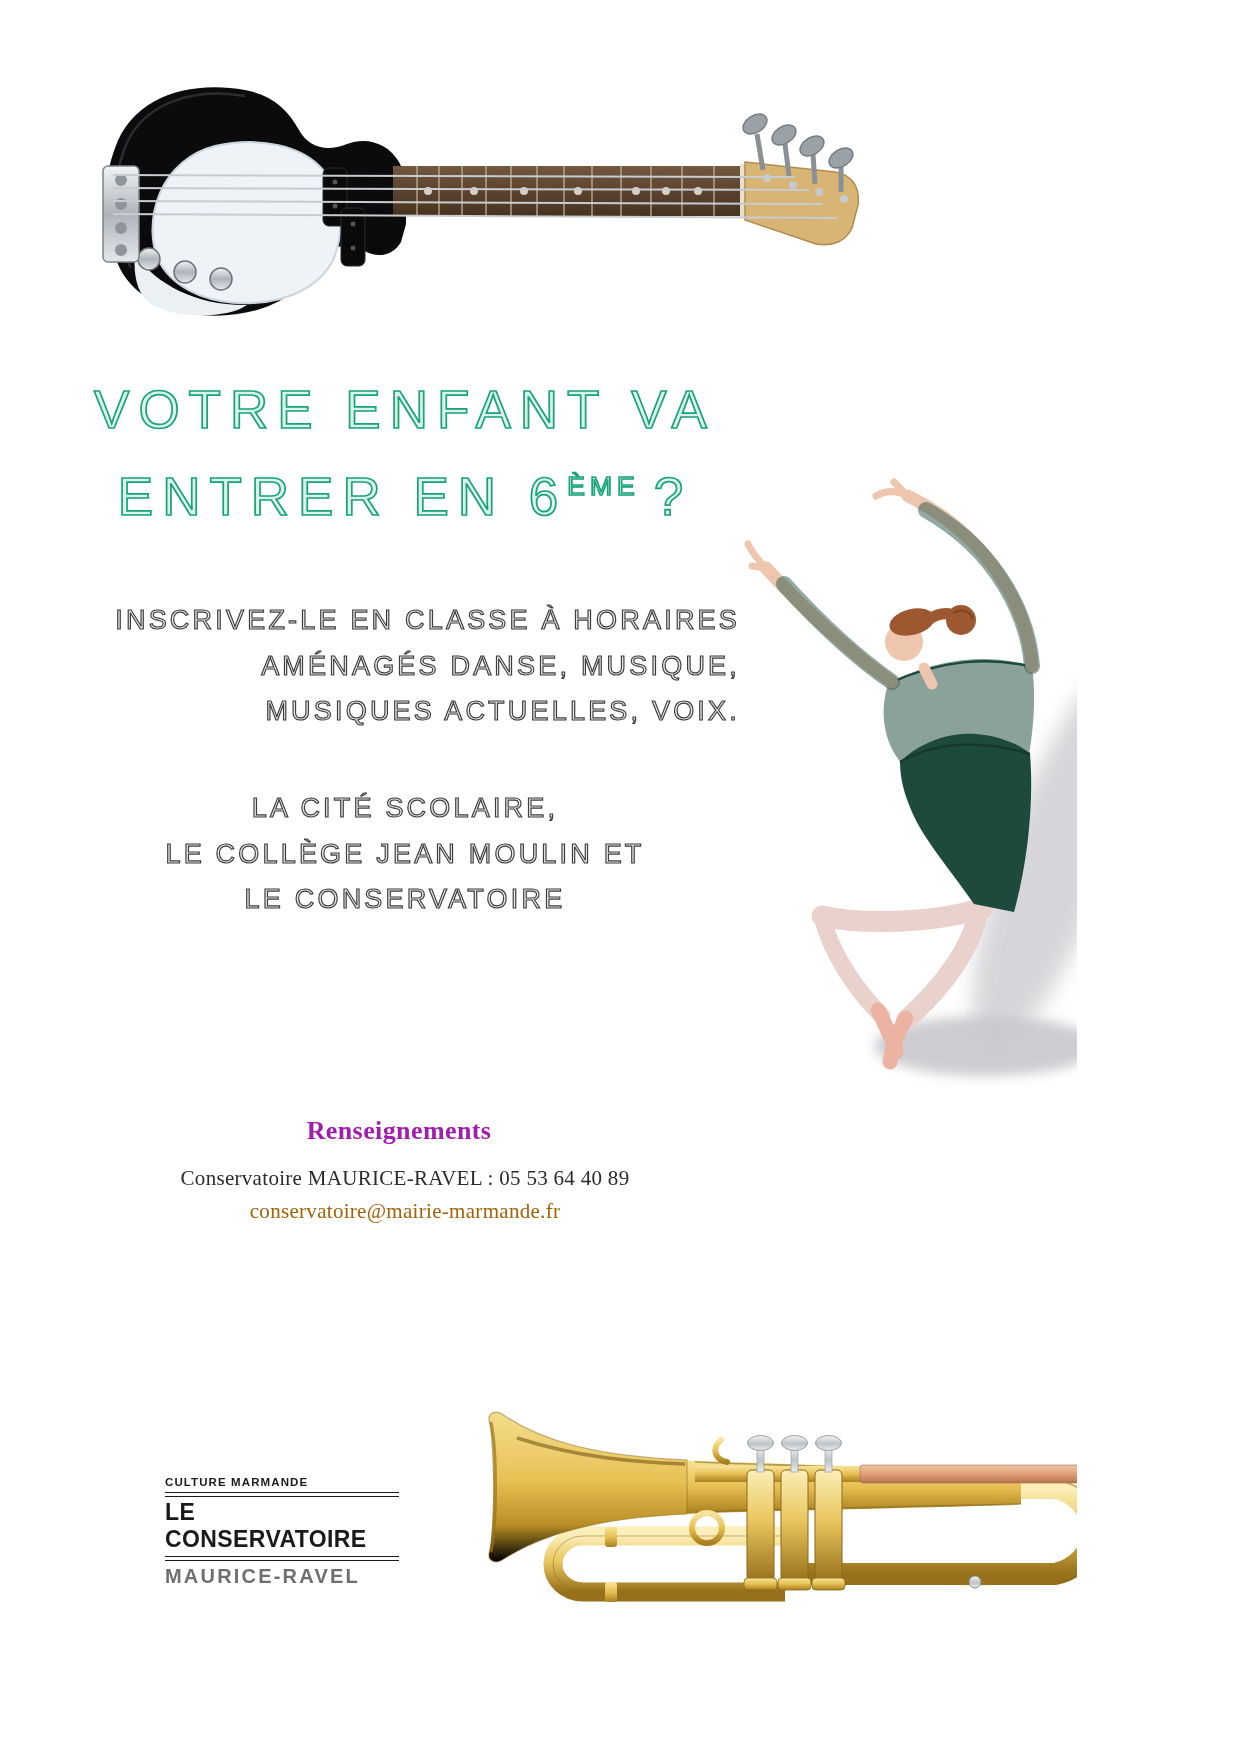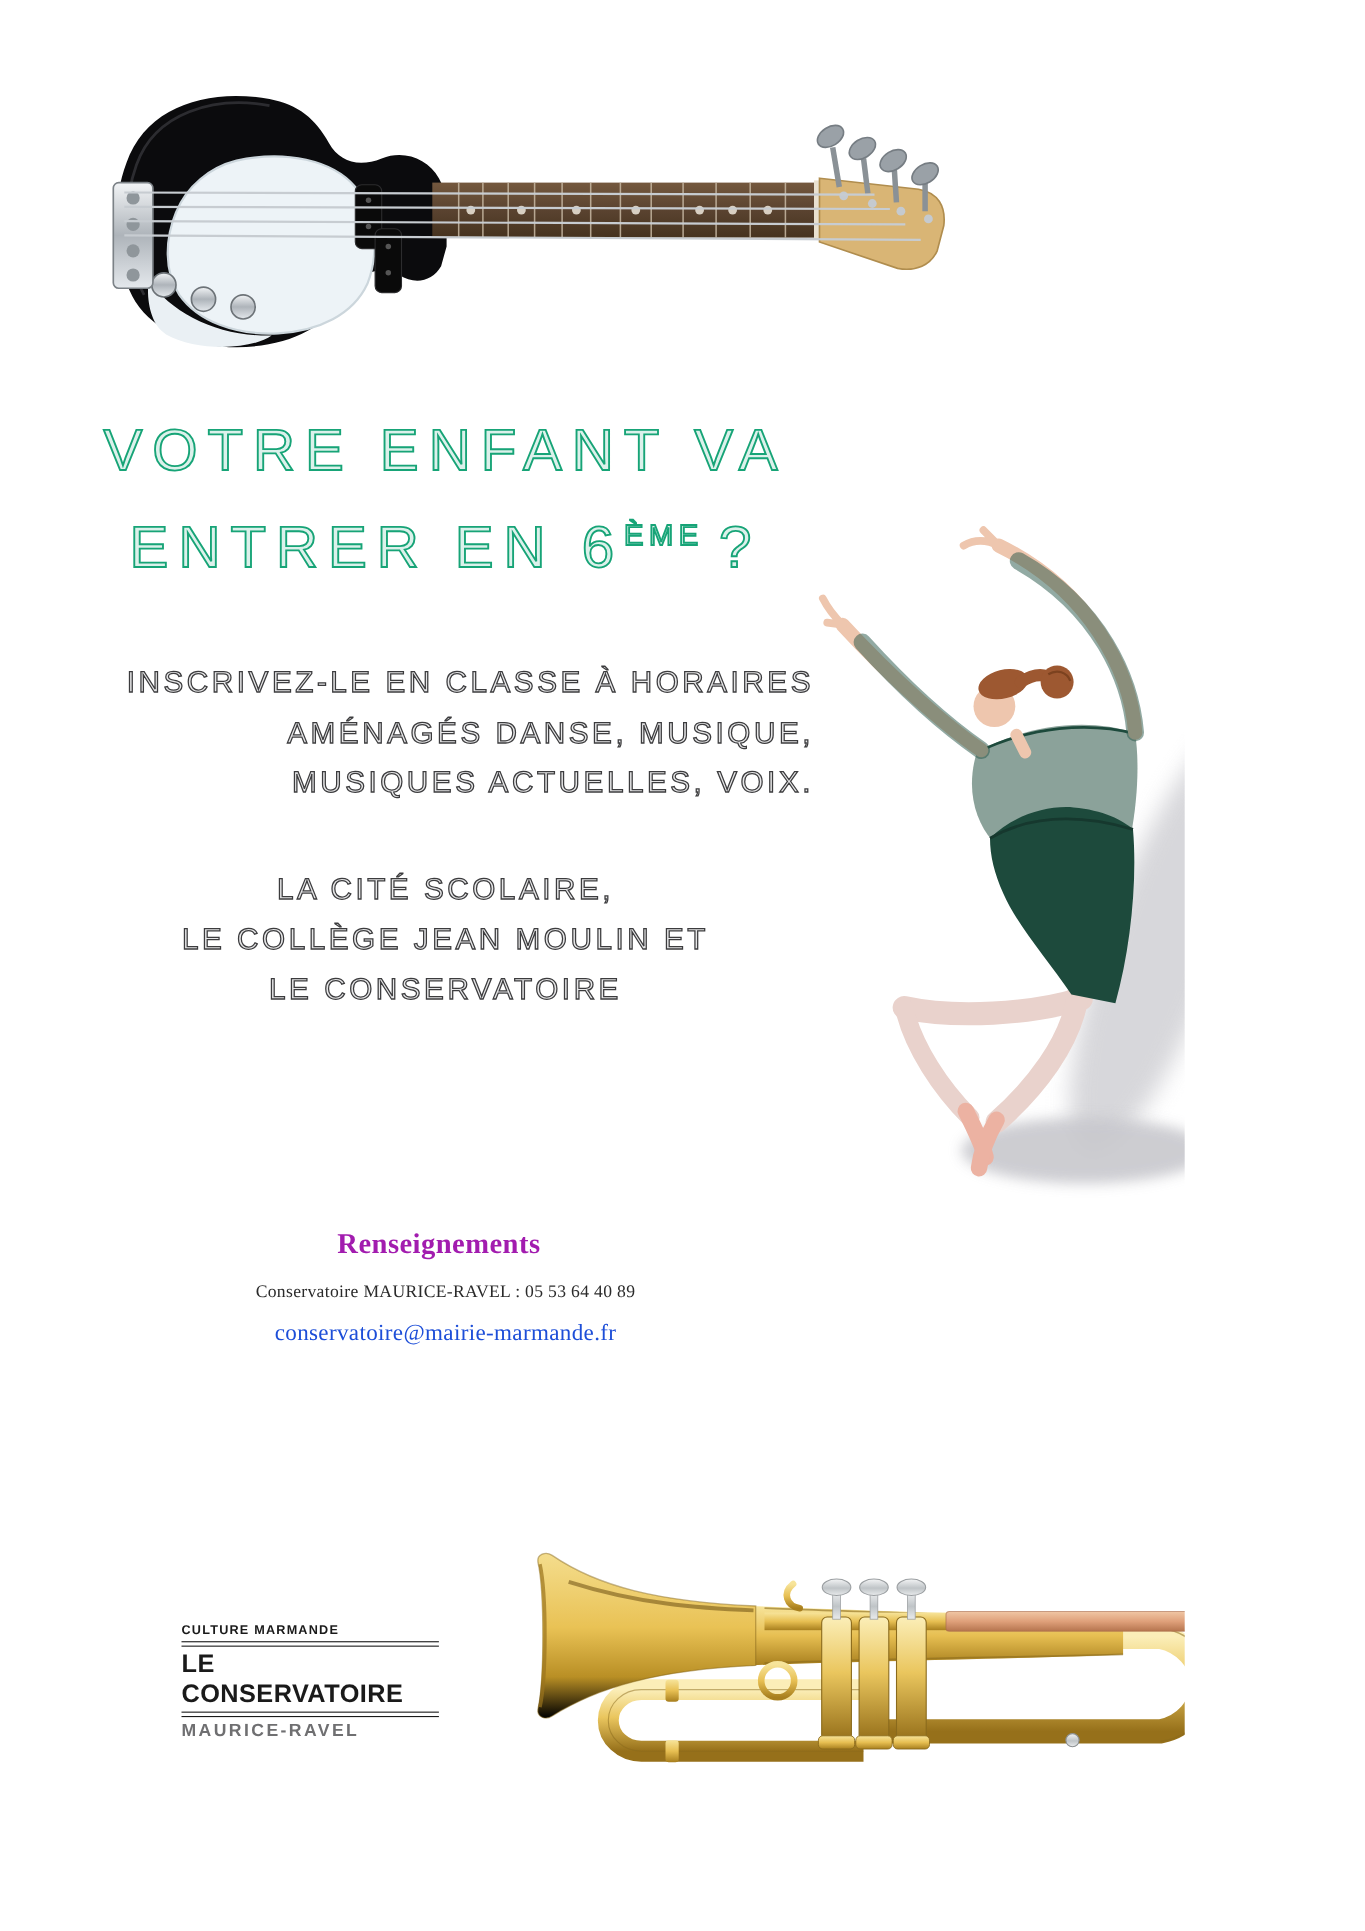--- a/index.html
+++ b/index.html
@@ -17,29 +17,29 @@
   .headline .qmark{margin-left:14px;}
 
   .bodytext{left:70px;width:670px;text-align:center;
             font-size:27px;line-height:45.5px;letter-spacing:3.2px;font-weight:400;}
   .para1{top:598px;text-align:right;}
   .para2{top:786px;}
 
   .contact-heading{left:64px;top:1116px;width:670px;text-align:center;
       font-family:"Liberation Serif",serif;font-weight:700;font-size:26px;color:#a21caf;letter-spacing:0.4px;}
   .contact-line{left:70px;top:1166px;width:670px;text-align:center;
-      font-family:"Liberation Serif",serif;font-size:16px;color:#2b2b2b;letter-spacing:0.3px;}
+      font-family:"Liberation Serif",serif;font-size:21px;color:#2b2b2b;letter-spacing:0.3px;}
   .contact-email{left:70px;top:1199px;width:670px;text-align:center;
-      font-family:"Liberation Serif",serif;font-size:21px;color:#1d4ed8;letter-spacing:0.3px;}
+      font-family:"Liberation Serif",serif;font-size:21px;color:#a16207;letter-spacing:0.3px;}
 
   .logo{left:165px;top:1476px;width:234px;color:#1a1a1a;}
   .logo-overline{font-size:11.5px;font-weight:700;letter-spacing:1.1px;margin-bottom:4px;}
   .logo-rule{height:3px;border-top:1.6px solid #1a1a1a;border-bottom:1px solid #1a1a1a;}
   .logo-title{font-size:23px;font-weight:700;letter-spacing:0.4px;padding:2px 0 3px 0;}
-  .logo-subtitle{font-size:16px;font-weight:700;letter-spacing:2.2px;color:#6f6f71;margin-top:4px;}
+  .logo-subtitle{font-size:20px;font-weight:700;letter-spacing:2.2px;color:#6f6f71;margin-top:4px;}
 
   svg{display:block;}
 </style>
 </head>
 <body>
 
 <div class="page">
 
   <div class="abs" style="left:95px;top:78px;width:765px;height:240px;" aria-label="black electric bass guitar, horizontal, headstock to the right">
     <svg width="765" height="240" viewBox="0 0 765 240">

